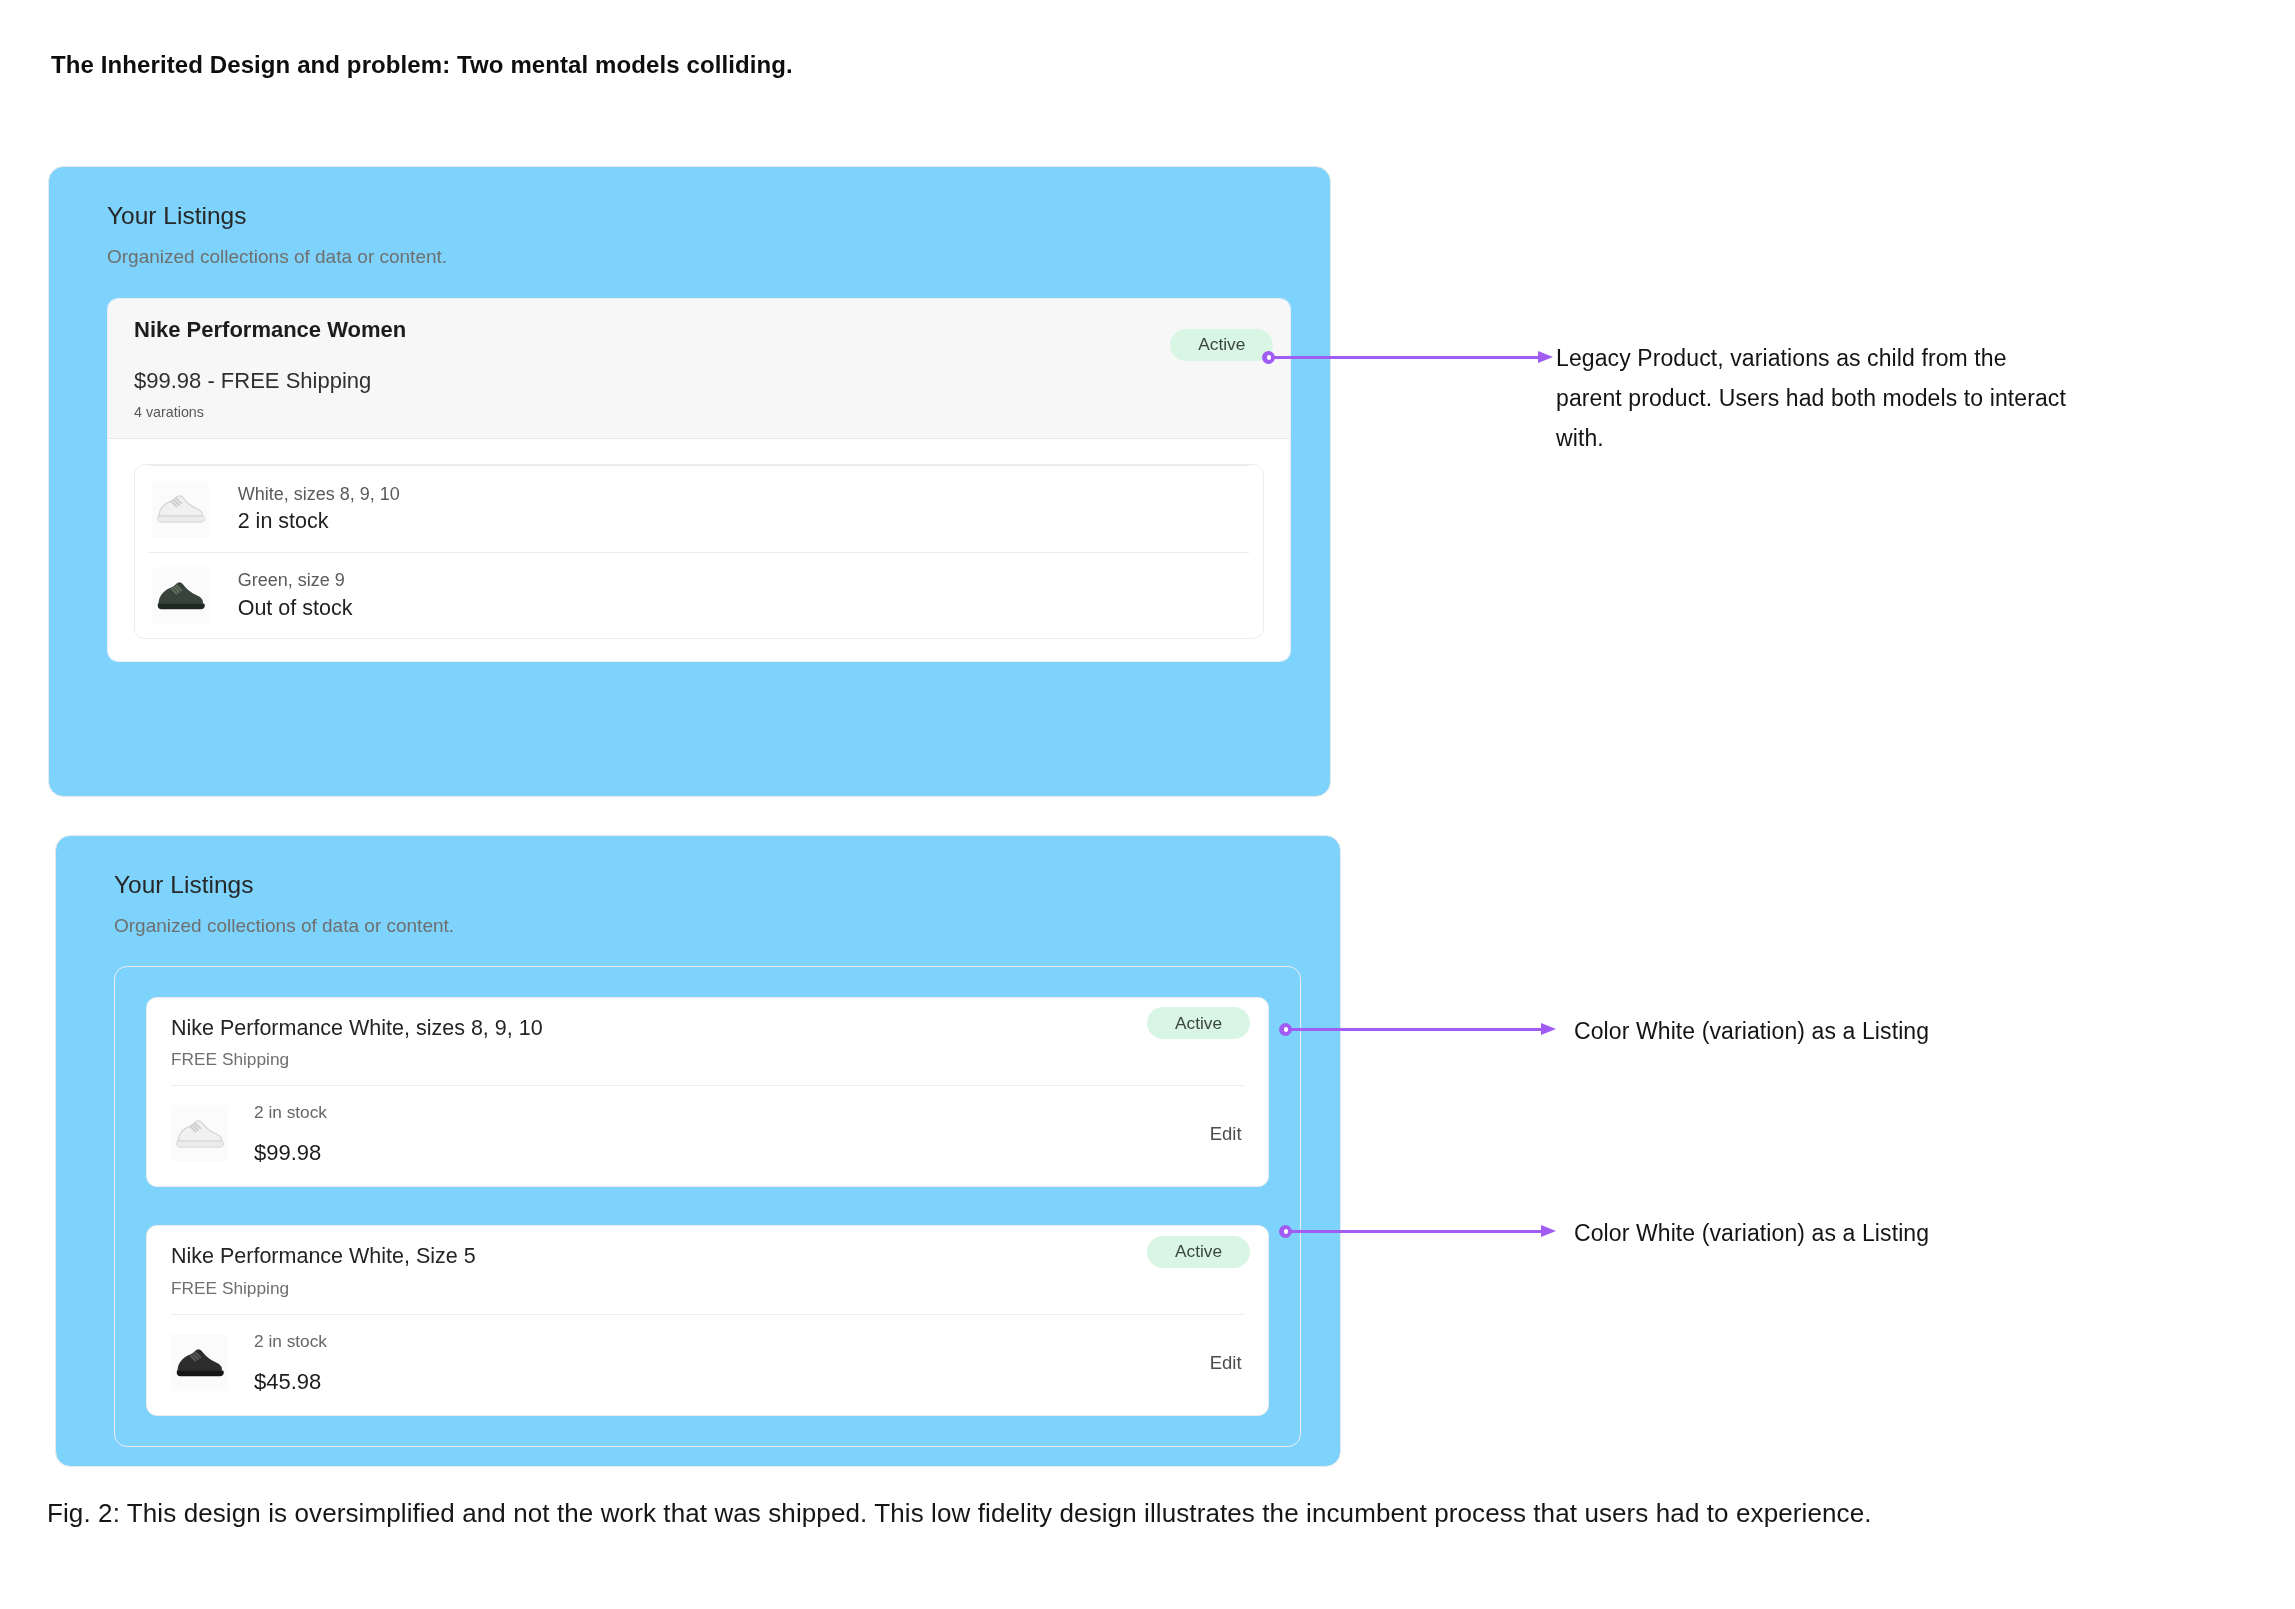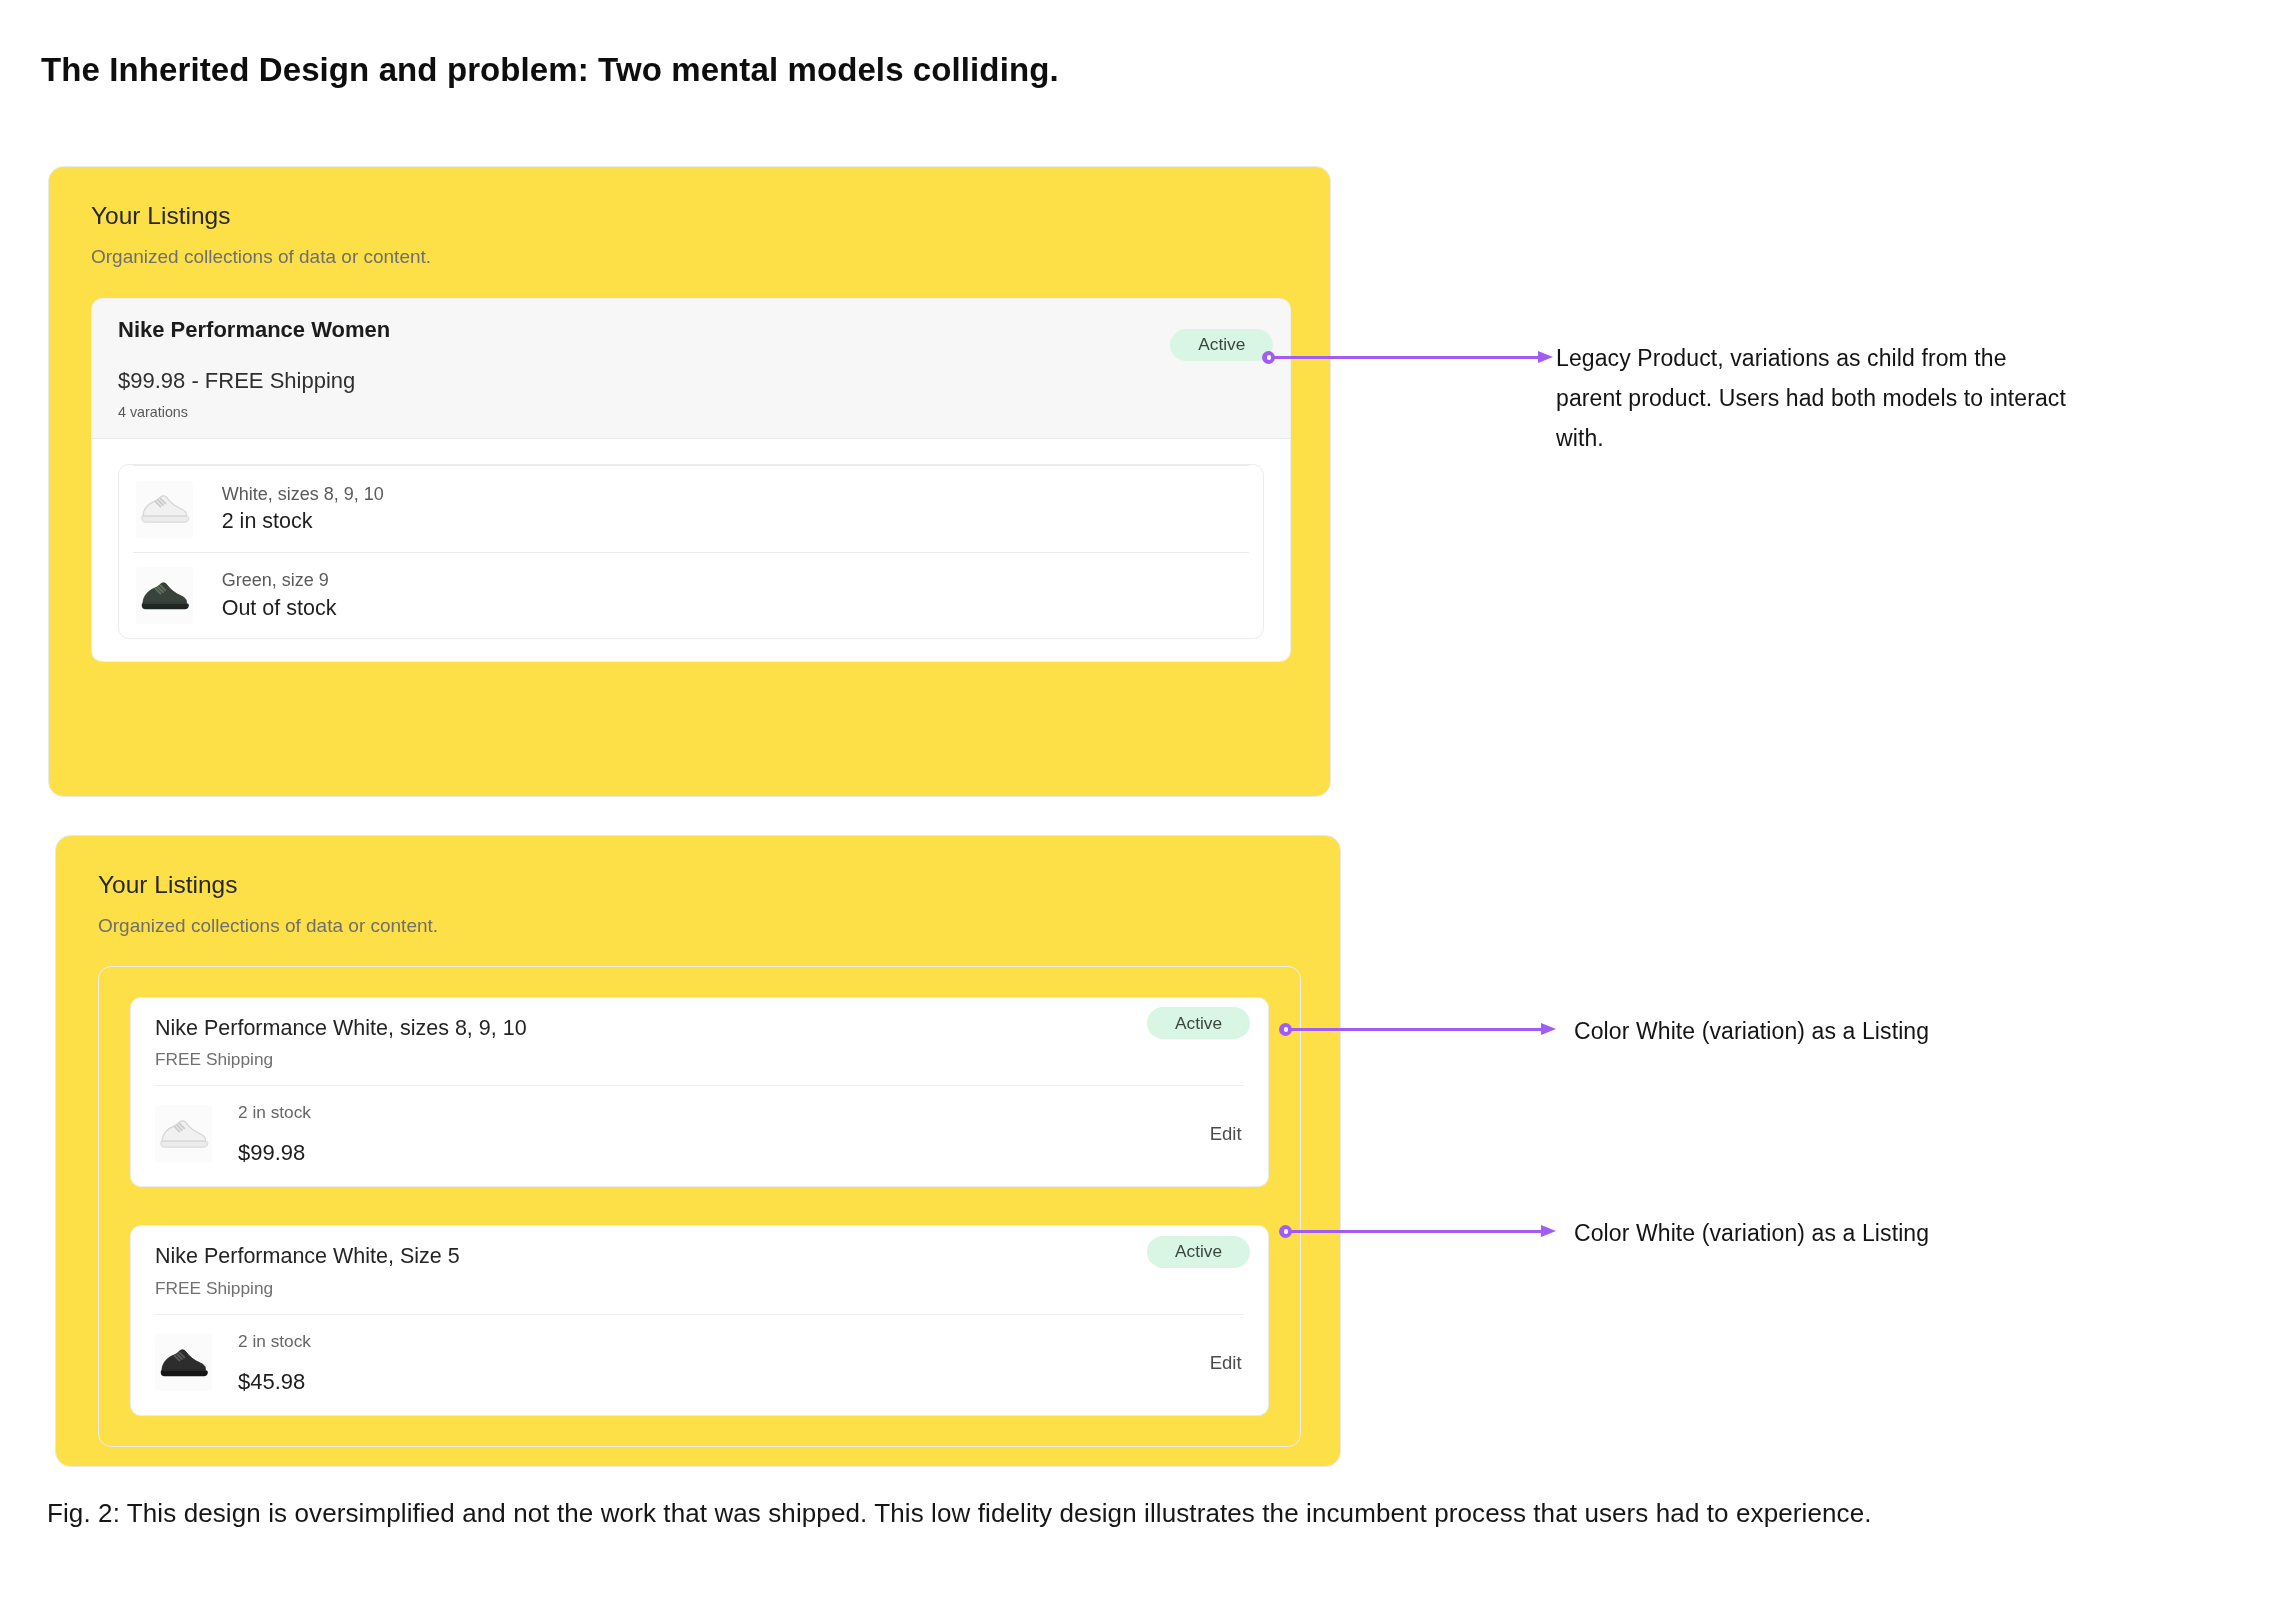--- a/index.html
+++ b/index.html
@@ -5,32 +5,32 @@
   * { margin:0; padding:0; box-sizing:border-box; }
   html,body { background:#ffffff; }
   body {
     width:2295px; height:1609px; position:relative;
     font-family:"Liberation Sans","DejaVu Sans",sans-serif;
     color:#1c1c1c;
   }
 
   
   .page-heading {
-    position:absolute; left:41px; top:51px;
-    font-size:33px; font-weight:700; color:#0e0e0e; letter-spacing:0.1px;
+    position:absolute; left:51px; top:51px;
+    font-size:24px; font-weight:700; color:#0e0e0e; letter-spacing:0.1px;
   }
   .fig-caption {
     position:absolute; left:47px; top:1498px;
     font-size:26px; font-weight:400; color:#161616; letter-spacing:0.1px;
   }
 
   
   .panel {
-    position:absolute; background:#fde047;
-    border:1.2px solid #e9e9e9; border-radius:15.5px;
+    position:absolute; background:#7dd3fc;
+    border:1.2px solid #e9e9e9; border-radius:15.5px;padding-left:16px;
   }
   .panel1 { left:48px;  top:166px;  width:1283px; height:631px; }
   .panel2 { left:55px;  top:835px; width:1286px; height:632px; }
   .panel-inner { padding:35px 39px 0 42px; }
   .panel-title { font-size:24.5px; color:#272727; font-weight:400; }
   .panel-subtitle { margin-top:15.5px; font-size:19px; color:#6f6f6f; font-weight:400; }
 
   
   .product-block {
     margin-top:30px; border:1.2px solid #efefef; border-radius:10.8px;

